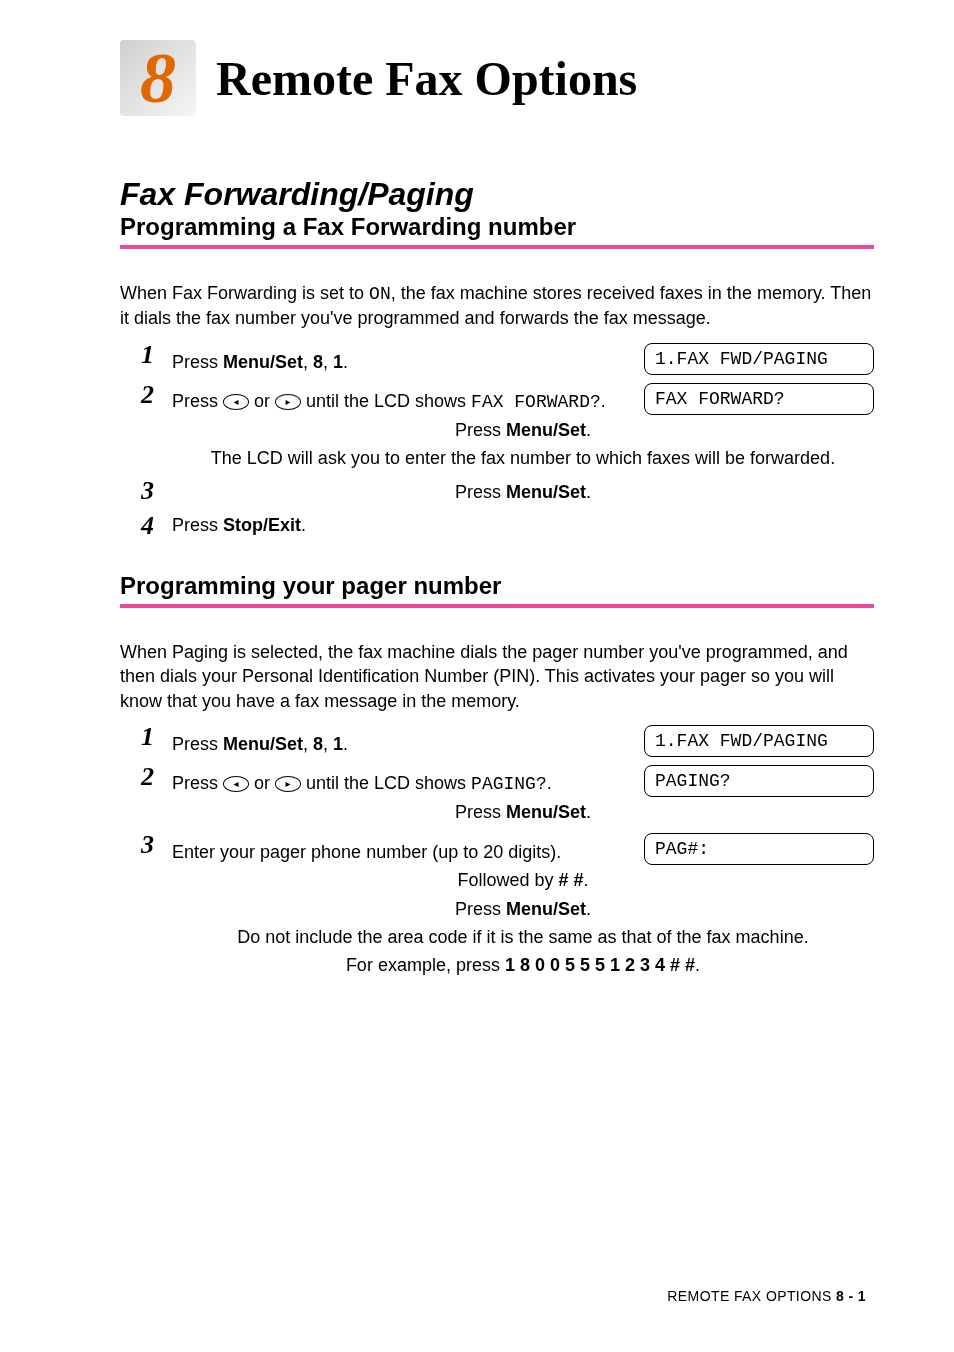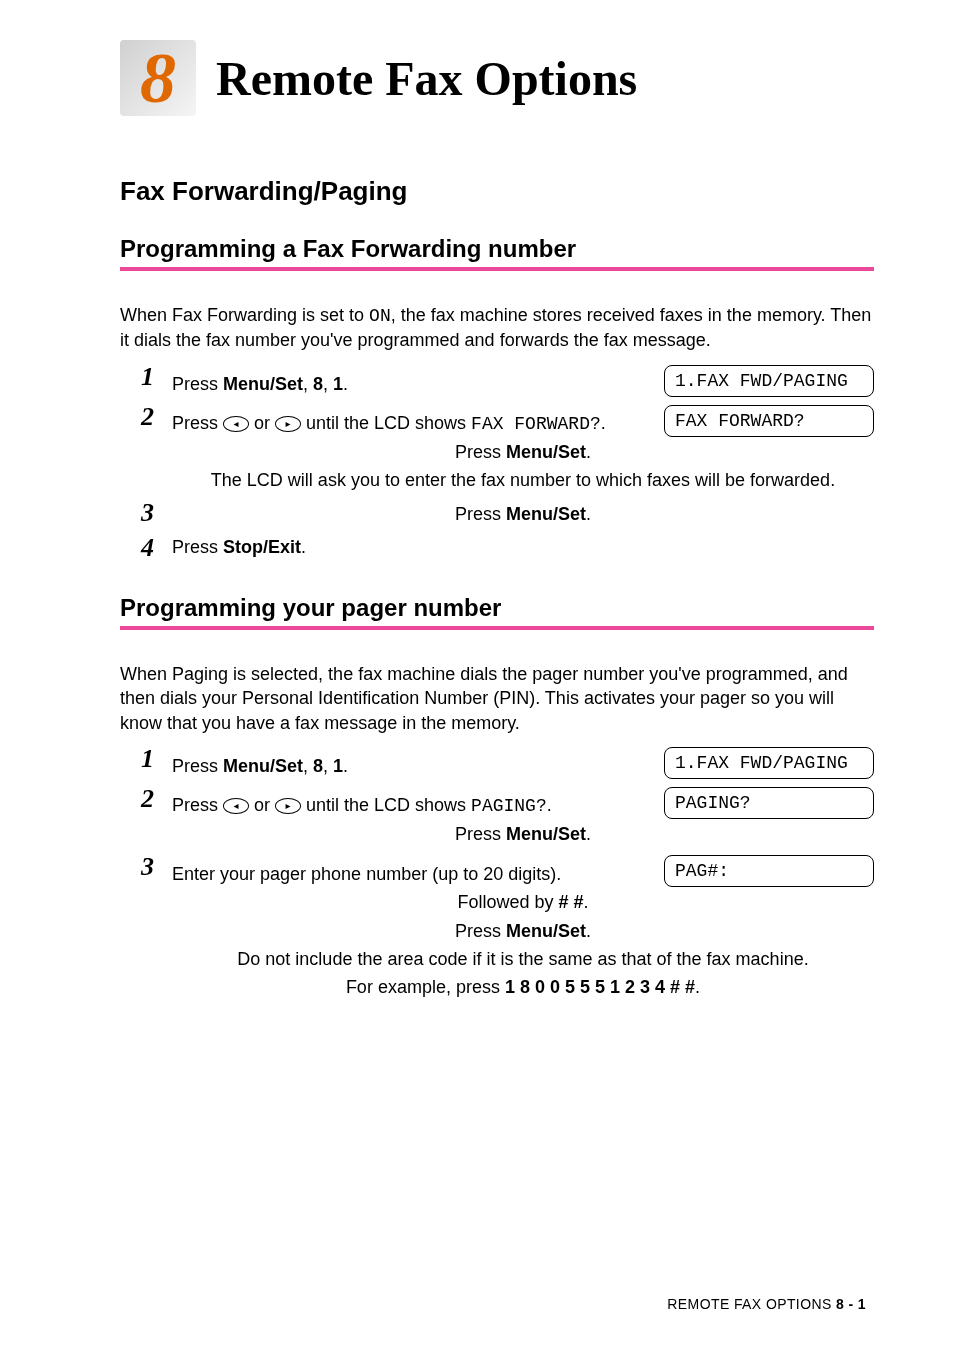--- a/index.html
+++ b/index.html
@@ -32,23 +32,23 @@
       font-family: "Times New Roman", serif;
       color: #e06800;
       line-height: 1;
     }
     .chapter-title {
       font-size: 48px;
       font-weight: bold;
       font-family: "Times New Roman", serif;
     }
     h1.section {
-      font-size: 26px;
-      font-weight: bold;
-      margin-bottom: 28px;
+      font-size: 32px;
+      font-weight: bold;
+      font-style: italic;
     }
     h2.subsection {
       font-size: 24px;
       font-weight: bold;
       border-bottom: 4px solid #ec4899;
       padding-bottom: 4px;
       margin-bottom: 16px;
     }
     .intro {
       font-size: 18px;
@@ -82,42 +82,42 @@
       gap: 14px;
     }
     .step-text { flex: 1; }
     .lcd {
       font-family: "Courier New", monospace;
       font-size: 18px;
       border: 1.5px solid #000;
       border-radius: 8px;
       padding: 2px 10px;
       white-space: pre;
-      width: 210px;
+      width: 230px;
       margin-top: 2px;
     }
     .bold { font-weight: bold; }
     .mono { font-family: "Courier New", monospace; }
     .arrow-icon {
       display: inline-flex;
       align-items: center;
       justify-content: center;
       width: 26px;
       height: 16px;
       border: 1.5px solid #000;
       border-radius: 50%;
       font-size: 10px;
       vertical-align: middle;
       line-height: 1;
     }
     .subline { margin-top: 2px; text-align: center; }
     .sect-gap { height: 26px; }
     .footer {
       position: absolute;
-      bottom: 40px;
+      bottom: 48px;
       right: 88px;
       font-size: 14px;
       letter-spacing: 0.4px;
       margin-top: 16px;
     }
     .footer .pagelabel { font-weight: normal; }
     .footer .pagenum { font-weight: bold; }
   </style>
 </head>
 <body>

